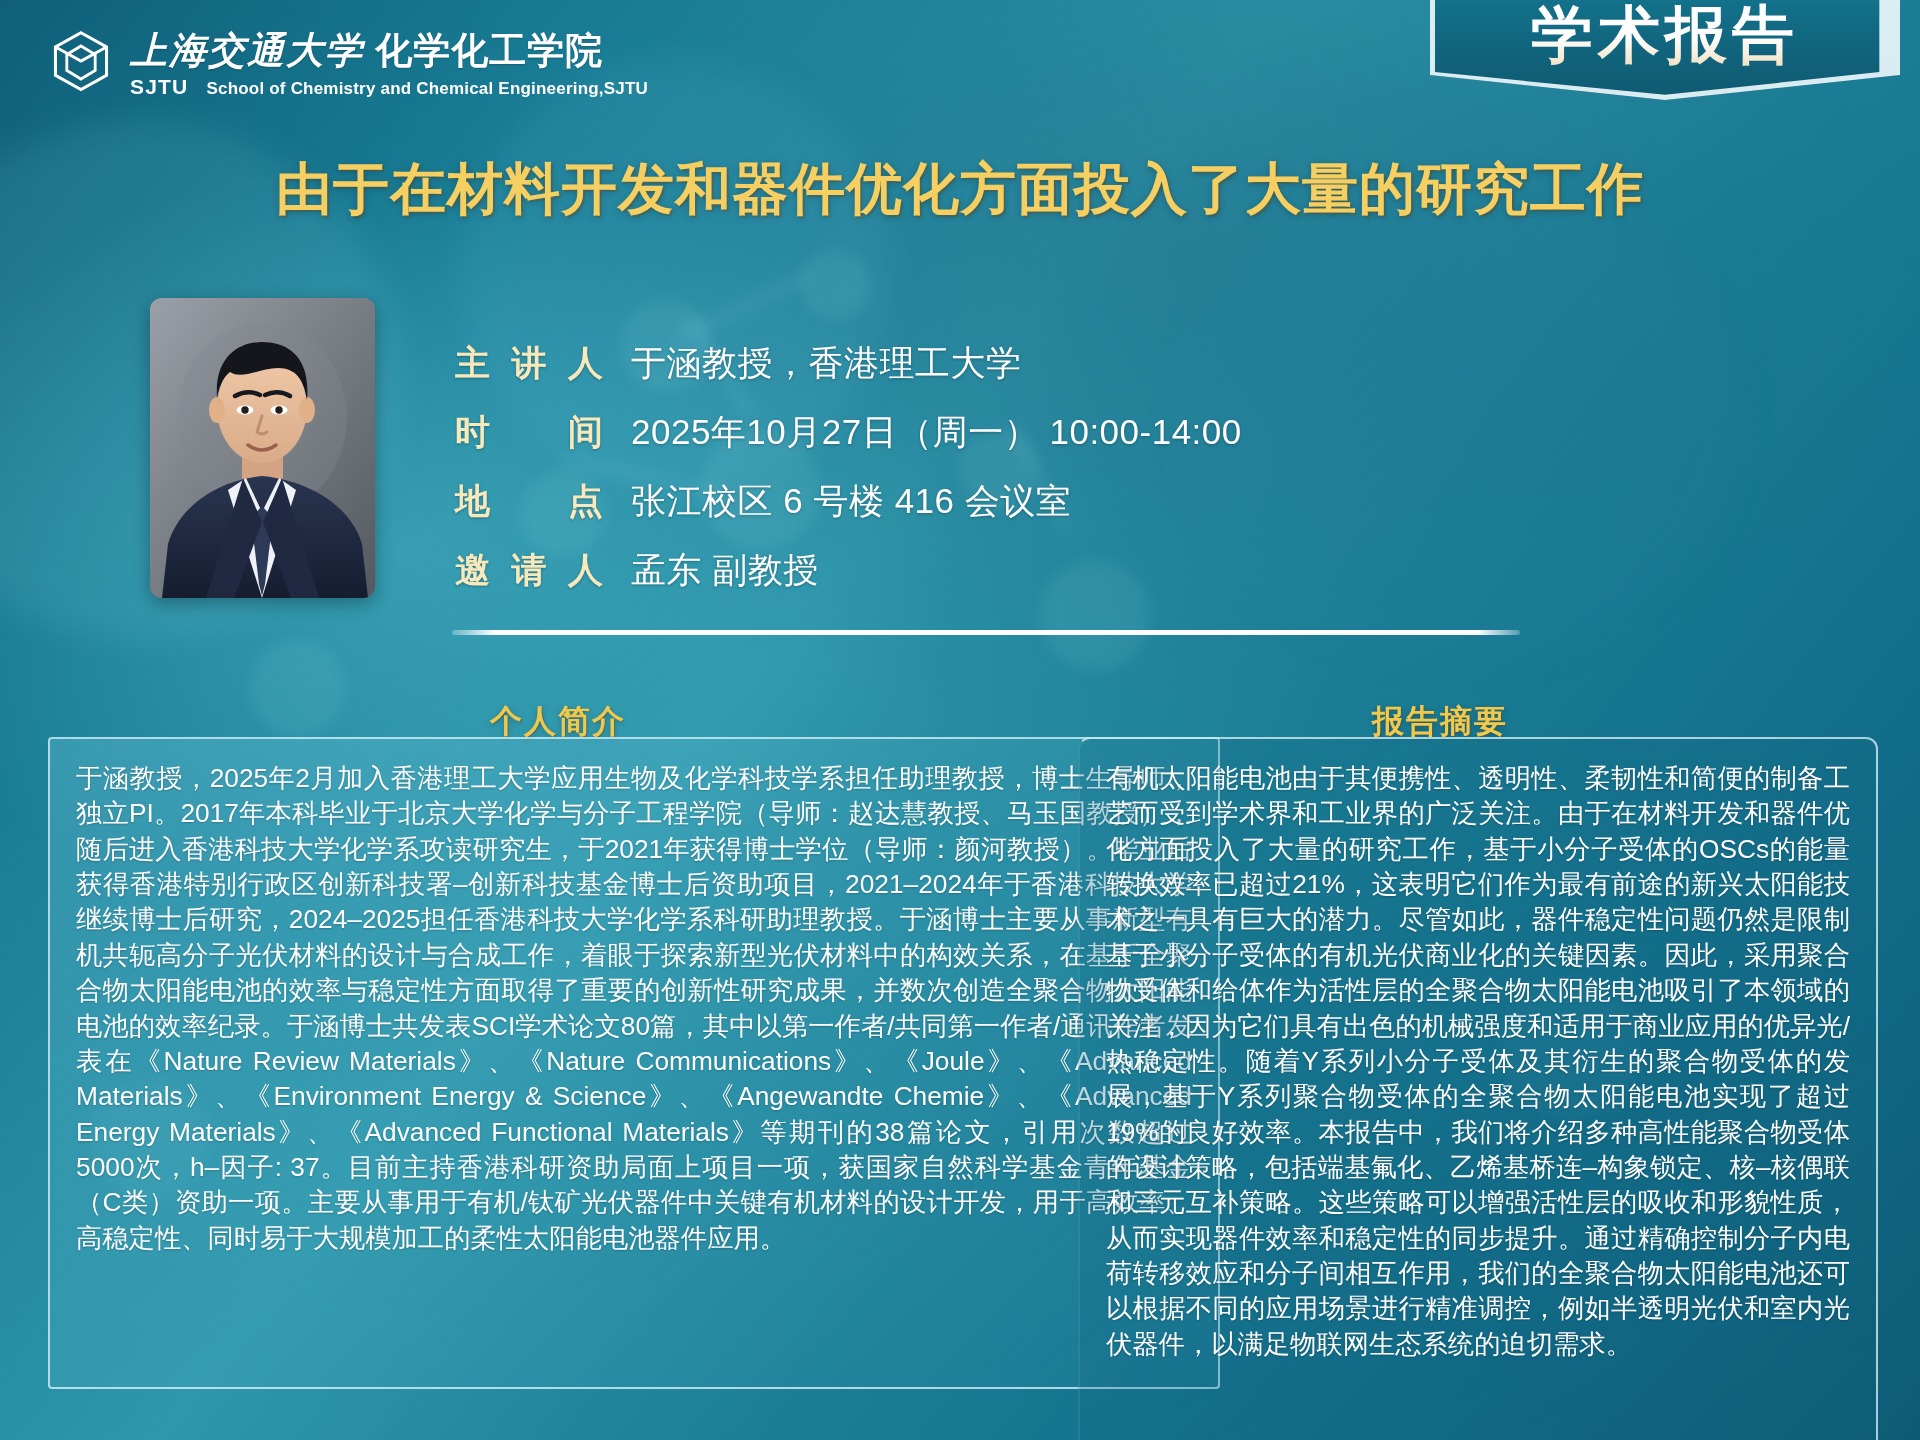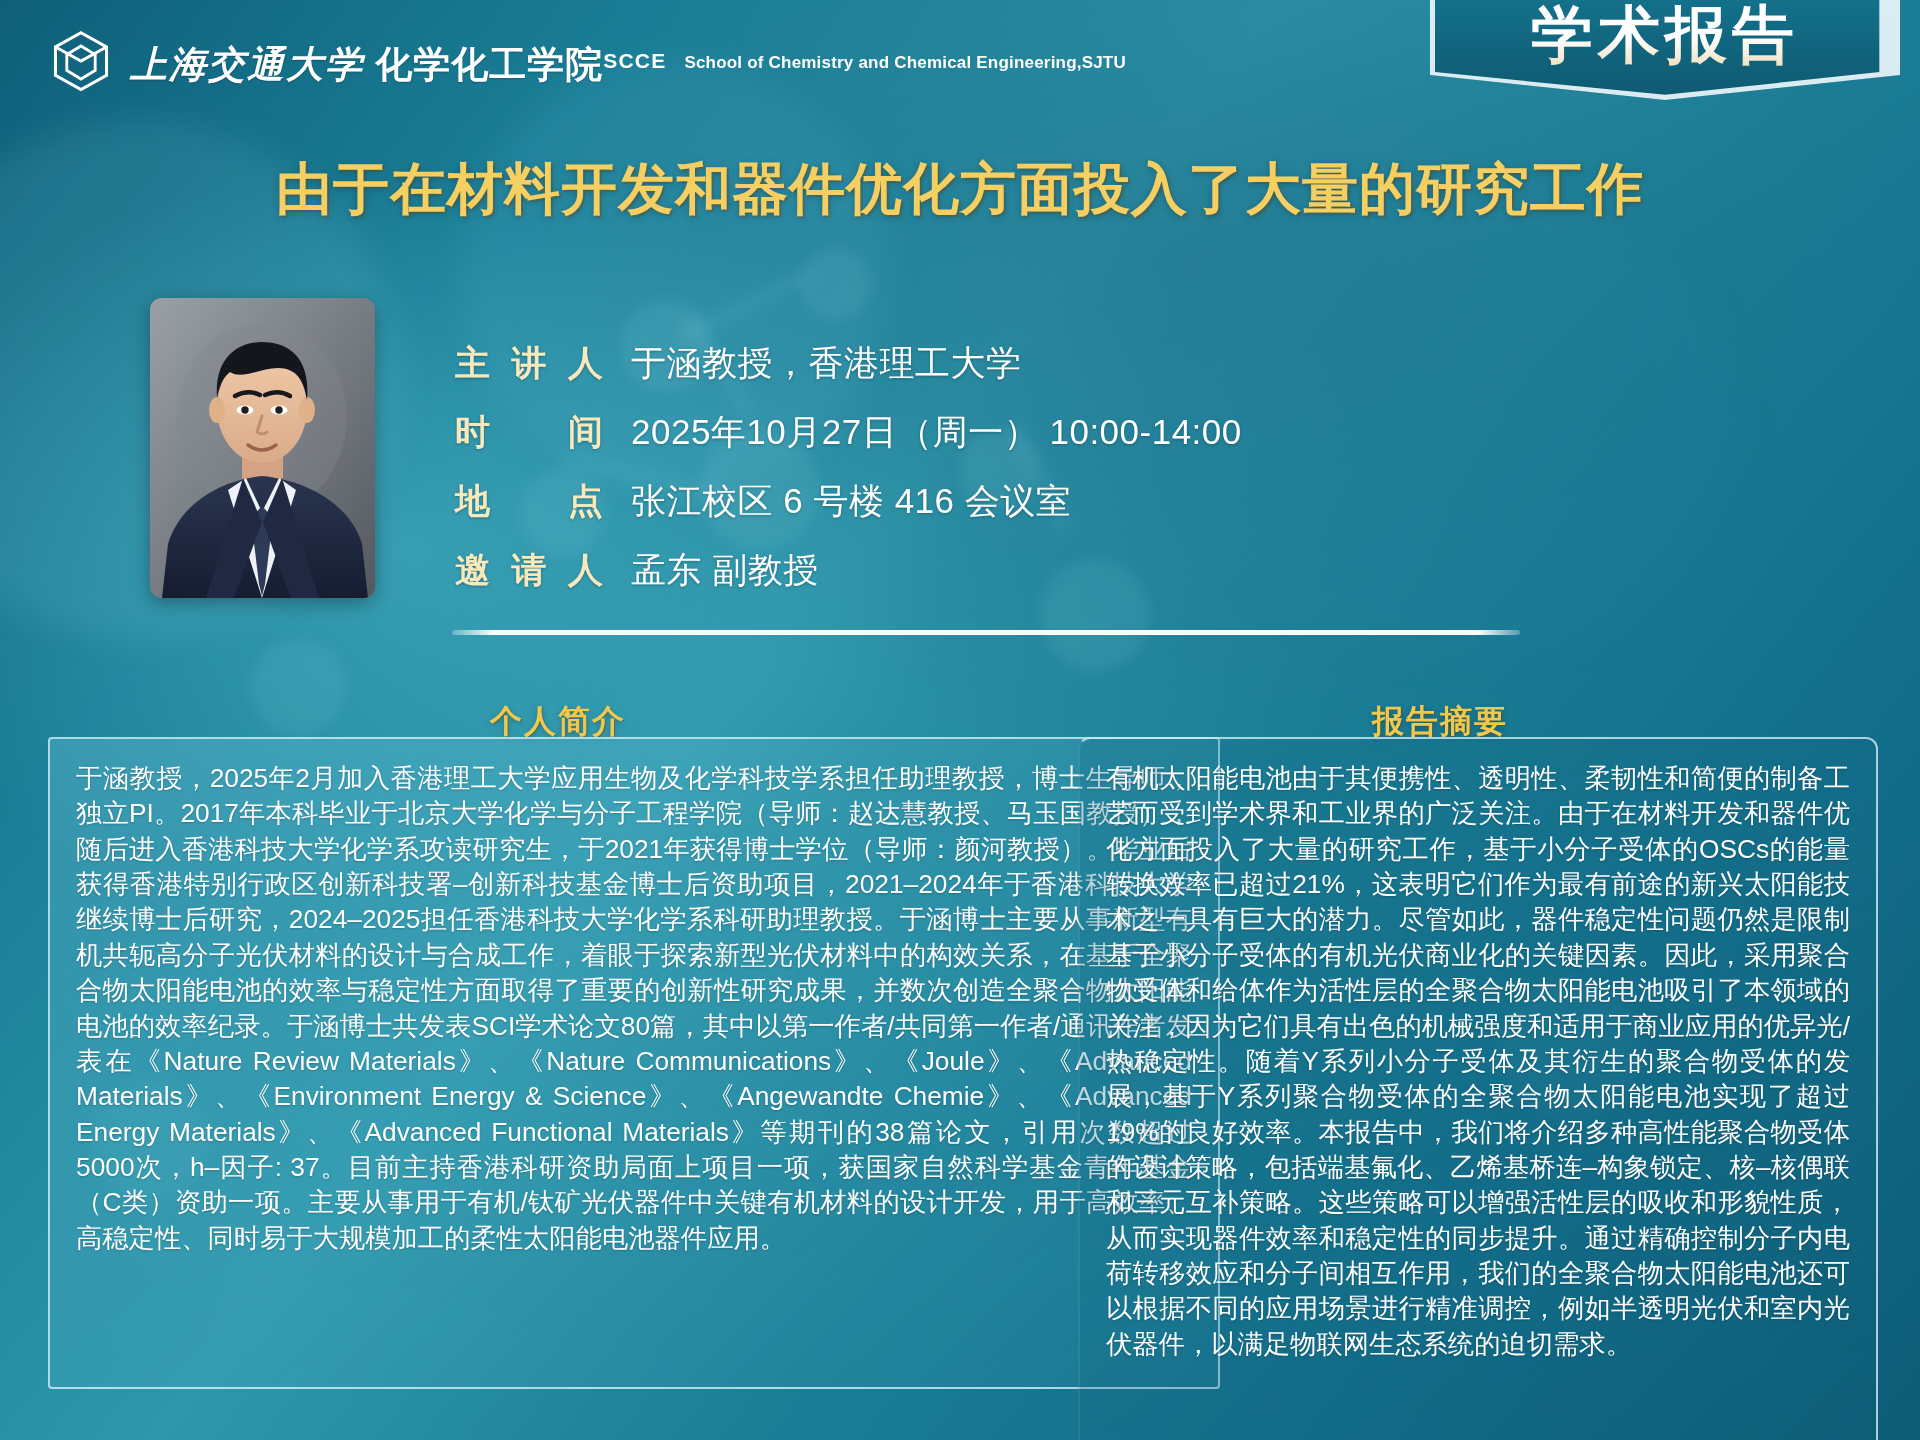--- a/index.html
+++ b/index.html
@@ -21,21 +21,21 @@
   
   .mol { position: absolute; border-radius: 50%; background: rgba(160,225,240,0.10); filter: blur(7px); }
   .molbar { position: absolute; background: rgba(160,225,240,0.09); filter: blur(7px); border-radius: 40px; }
   .mol-soft { position:absolute; border-radius:50%; background: rgba(120,205,225,0.13); filter: blur(16px); }
 
   
   .header { position: absolute; top: 0; left: 0; width: 1920px; height: 120px; }
 
   .logo-wrap { position: absolute; left: 46px; top: 28px; display: flex; align-items: center; }
   .logo-mark { width: 70px; height: 74px; margin-right: 14px; }
-  .logo-txt { display: flex; flex-direction: row; justify-content: center; }
+  .logo-txt { display: flex; flex-direction: column; justify-content: center; }
   .logo-cn {
     font-family: "Liberation Serif", "DejaVu Serif", serif;
     font-size: 37px; font-weight: 700; color: #ffffff;
     letter-spacing: 2px; line-height: 1.08;
     font-style: italic;
     text-shadow: 0 1px 2px rgba(0,0,0,0.22);
     white-space: nowrap;
   }
   .logo-cn .dept { font-style: normal; font-weight: 700; letter-spacing: 1px; }
   .logo-en {
@@ -198,21 +198,21 @@
           <path d="M37 19 L52 28 L52 45 L37 54 L22 45 L22 28 Z" stroke="#ffffff" stroke-width="3" fill="none"></path>
           <path d="M10 20 L37 35 L64 20" stroke="#ffffff" stroke-width="3" fill="none"></path>
         </svg>
       </span>
       <span class="logo-txt">
         <span class="logo-cn">
           <span>上海交通大学</span>
           <span class="dept">化学化工学院</span>
         </span>
         <span class="logo-en">
-          <span class="abbr">SCCE</span>
+          <span class="abbr">SJTU</span>
           <span class="full">School of Chemistry and Chemical Engineering,SJTU</span>
         </span>
       </span>
     </div>
 
     <div class="badge">
       <div class="badge-shape"></div>
       <div class="badge-border"></div>
       <div class="badge-text">学术报告</div>
     </div>

